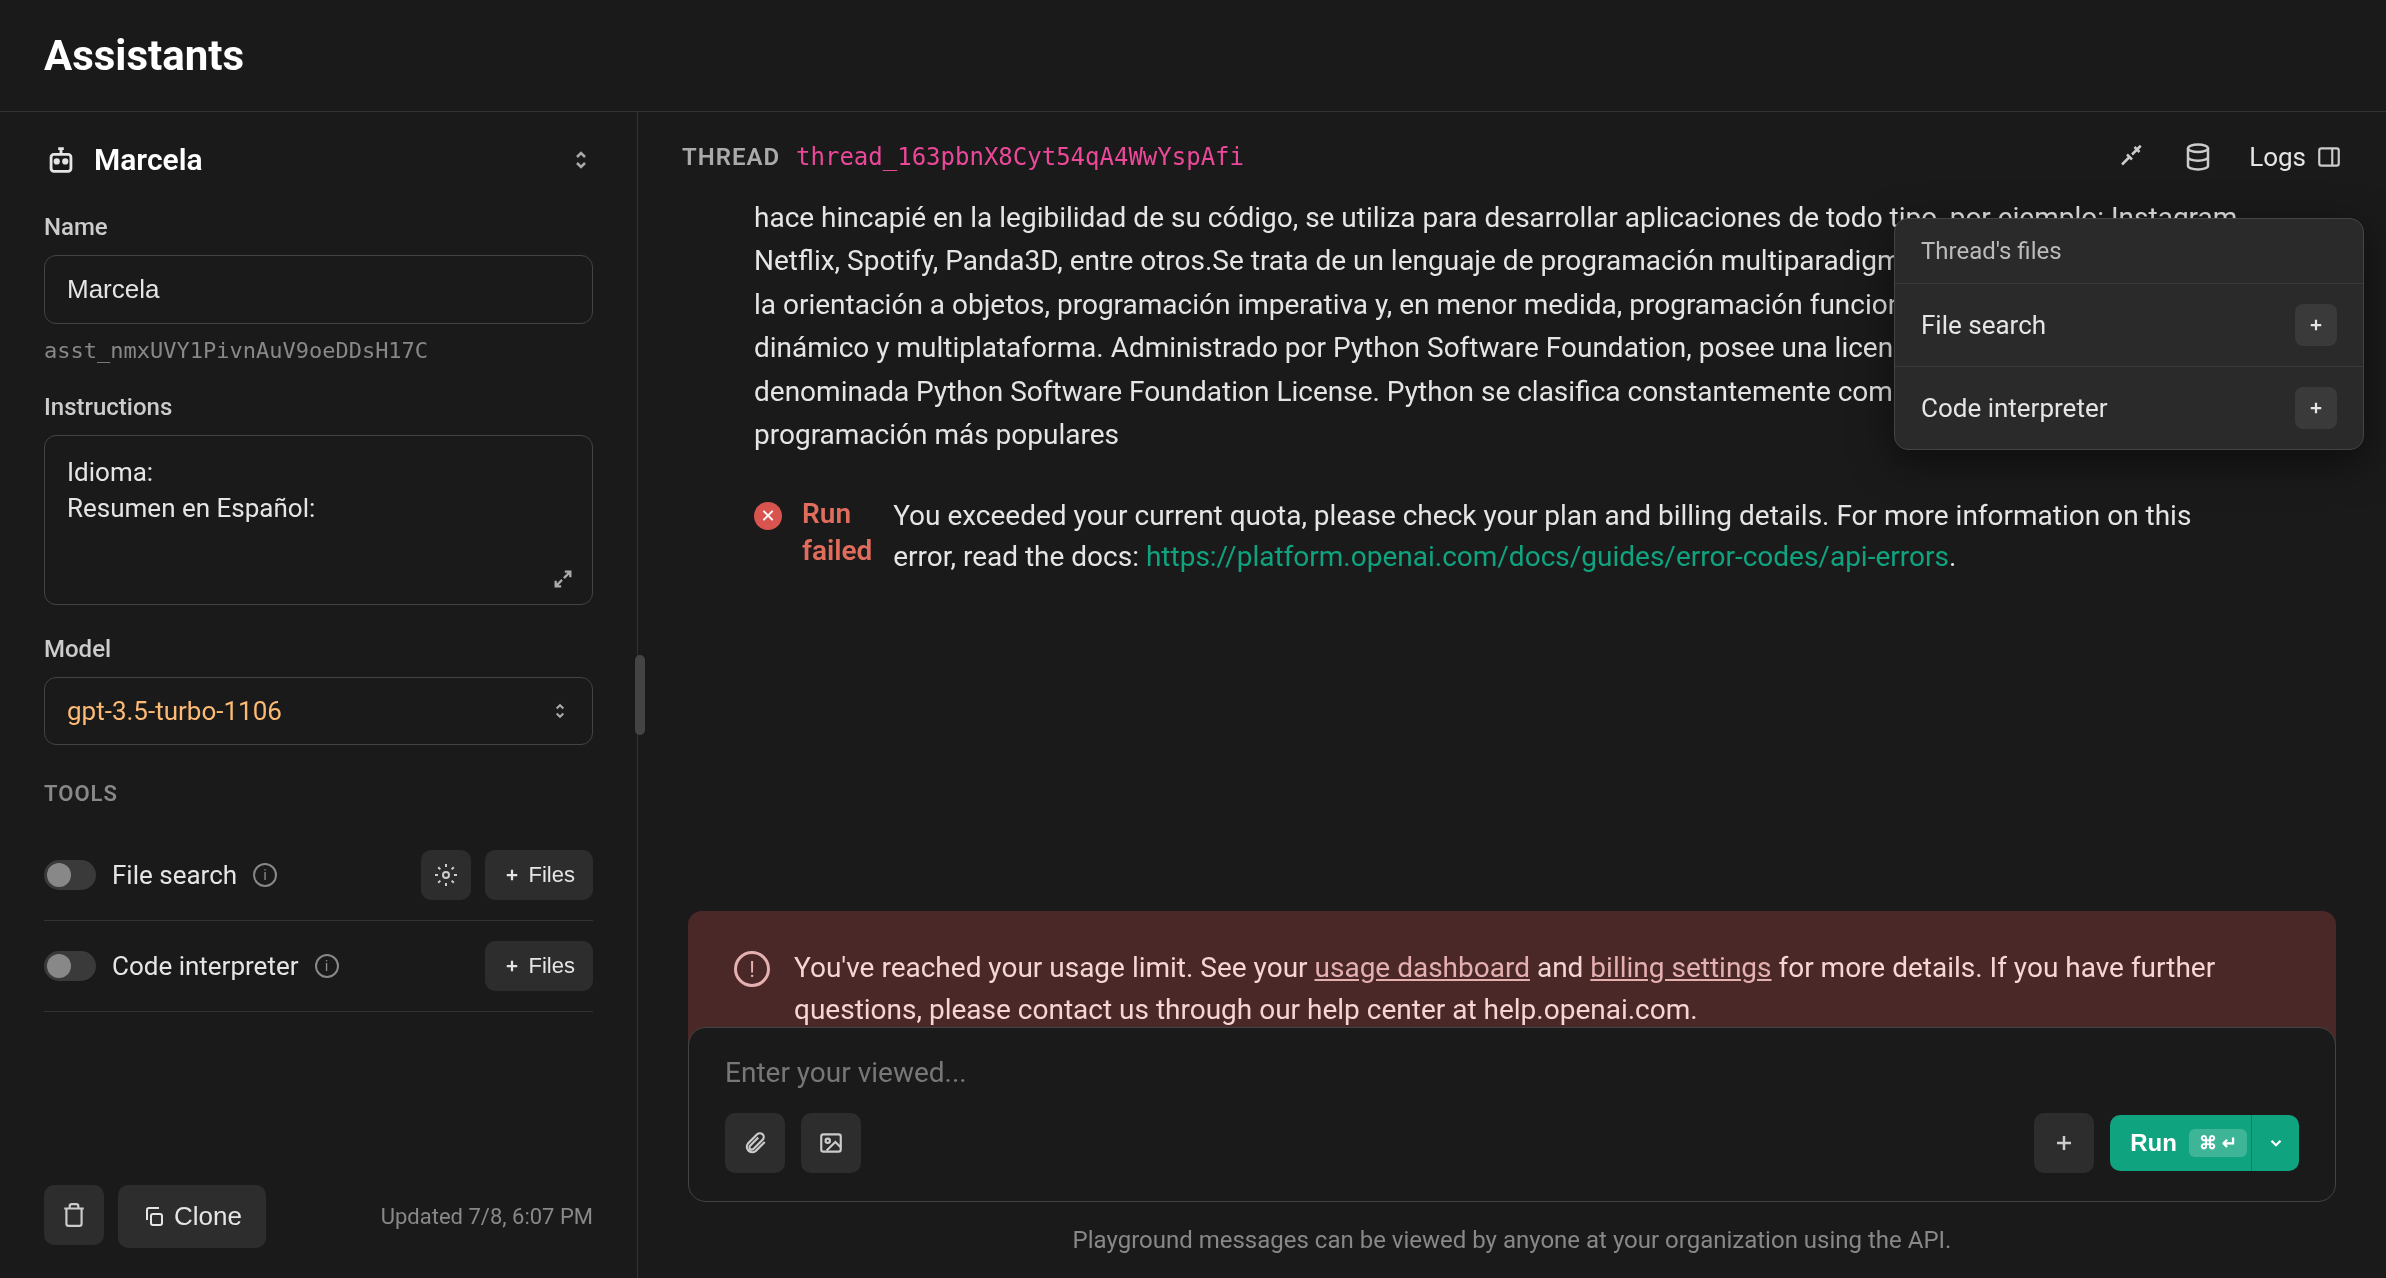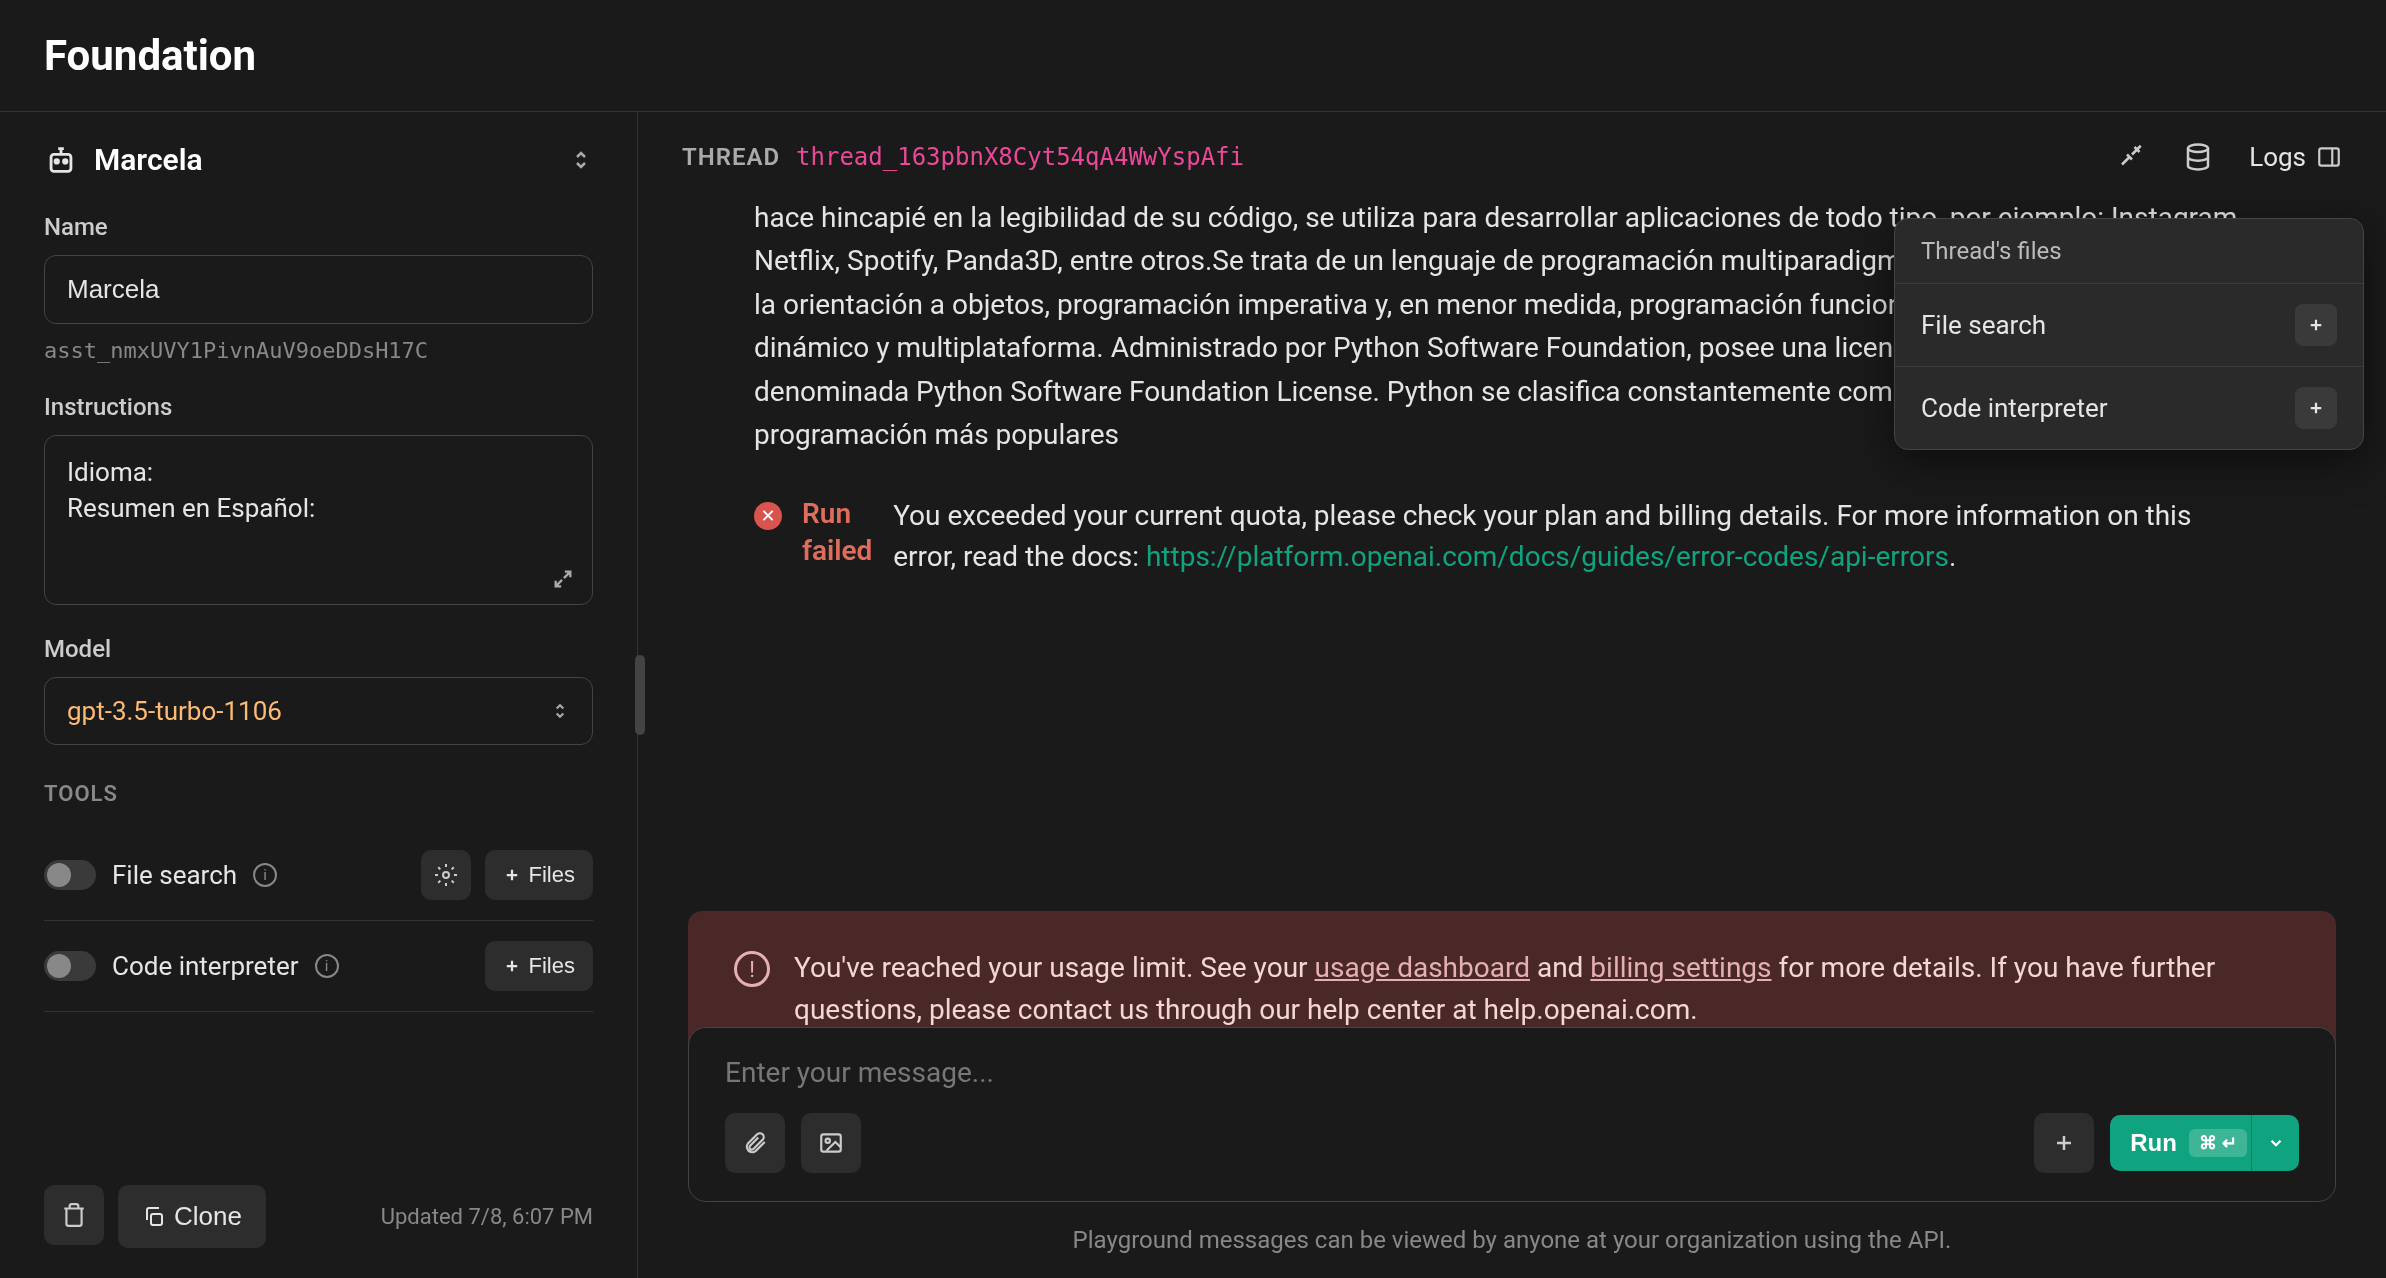--- a/index.html
+++ b/index.html
@@ -484,21 +484,21 @@
   display: flex;
   align-items: center;
   justify-content: center;
   cursor: pointer;
 }
 </style>
 </head>
 <body>
 
 <div class="top-header">
-  <div class="page-title">Foundation</div>
+  <div class="page-title">Assistants</div>
 </div>
 
 <div class="main-layout">
   <div class="sidebar">
     <div class="assistant-header">
       <div class="assistant-left">
         <svg width="34" height="34" viewBox="0 0 24 24" fill="none" stroke="#e5e5e5" stroke-width="2">
             <rect x="5" y="8" width="14" height="12" rx="2"></rect>
             <circle cx="9" cy="13" r="1.2" fill="#e5e5e5"></circle>
             <circle cx="15" cy="13" r="1.2" fill="#e5e5e5"></circle>
@@ -636,21 +636,21 @@
 
     <div class="warning-banner">
       <div class="warning-icon">!</div>
       <div class="warning-text">
         <span>You've reached your usage limit. See your </span><a class="warning-link">usage dashboard</a><span> and </span><a class="warning-link">billing settings</a><span> for more details. If you have further questions, please contact us through our help center at help.openai.com.</span>
       </div>
     </div>
 
     <div class="input-area-wrap" style="margin-top:-60px">
       <div class="input-area">
-        <div class="input-placeholder">Enter your message...</div>
+        <div class="input-placeholder">Enter your viewed...</div>
         <div class="input-bottom">
           <div class="input-icons">
             <button class="icon-btn" style="width:60px;height:60px">
               <svg width="26" height="26" viewBox="0 0 24 24" fill="none" stroke="#ccc" stroke-width="2">
                   <path d="M21 11l-8.5 8.5a5 5 0 01-7-7L14 4a3.5 3.5 0 015 5l-8.5 8.5a2 2 0 01-3-3L15 7"></path>
                 </svg>
             </button>
             <button class="icon-btn" style="width:60px;height:60px">
               <svg width="26" height="26" viewBox="0 0 24 24" fill="none" stroke="#ccc" stroke-width="2">
                   <rect x="3" y="4" width="18" height="16" rx="2"></rect>

